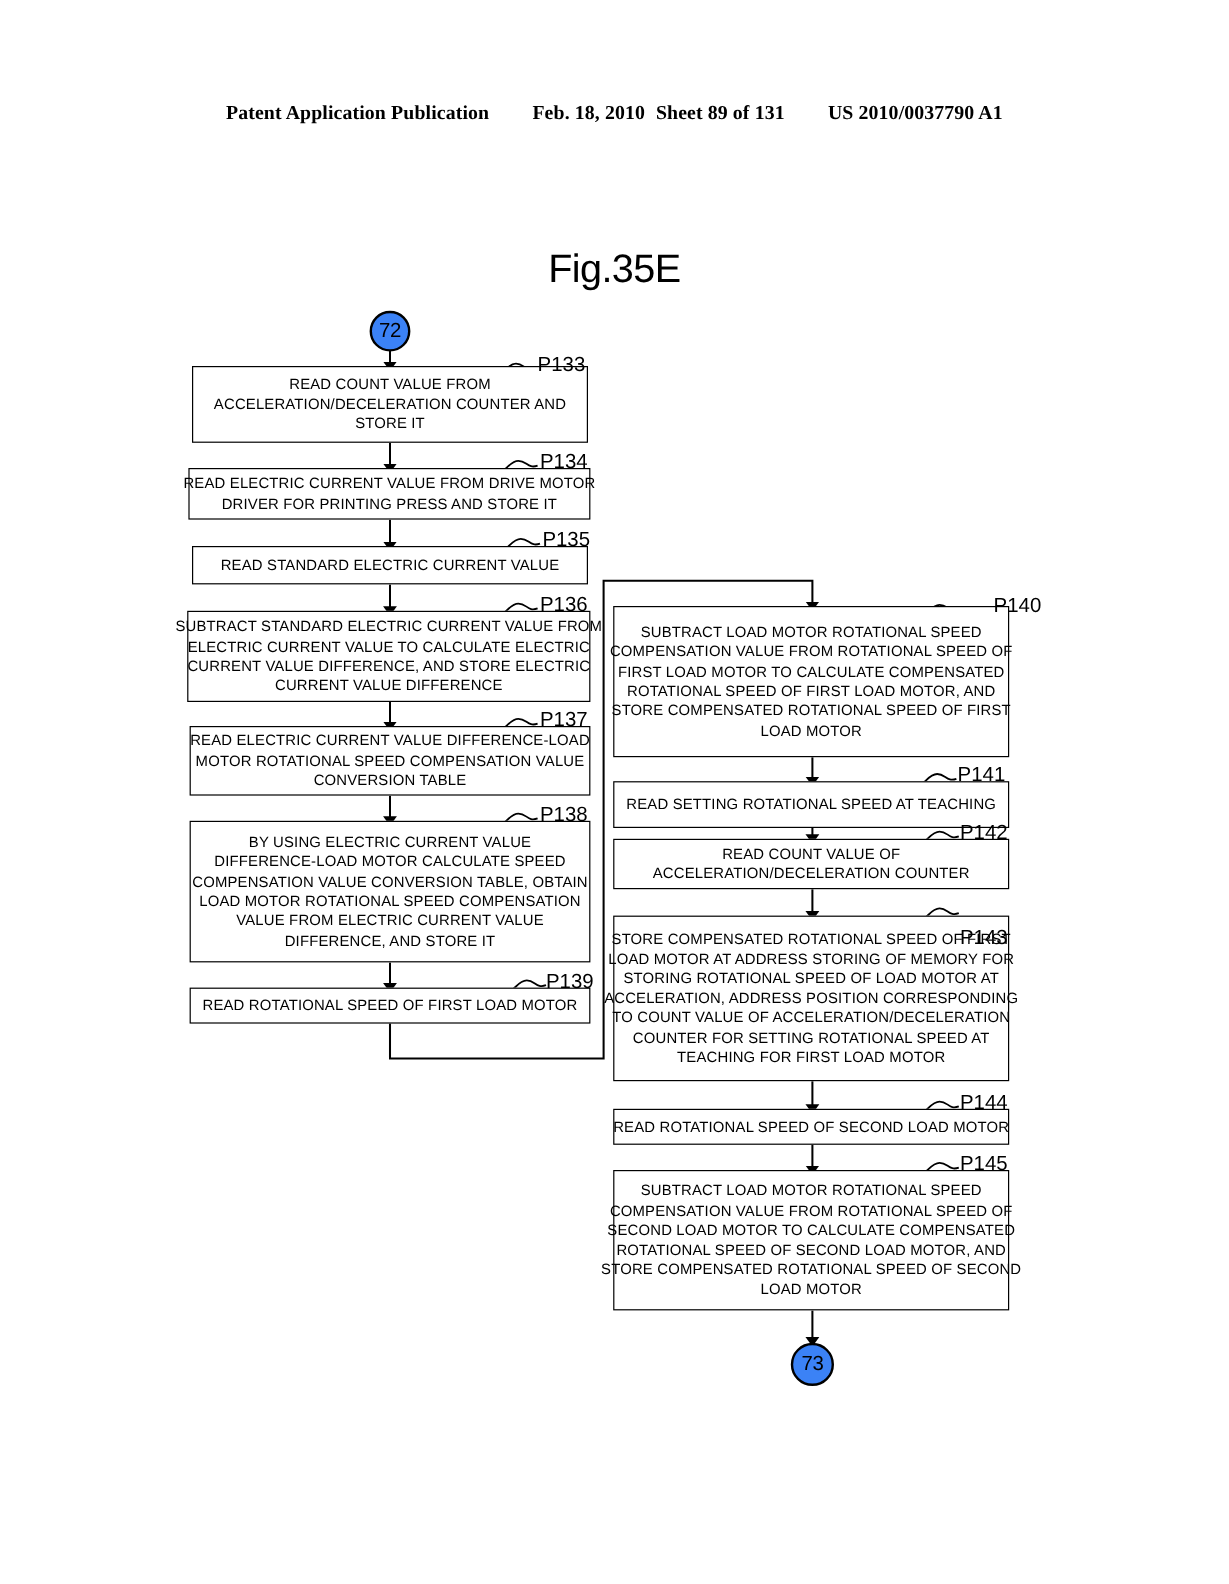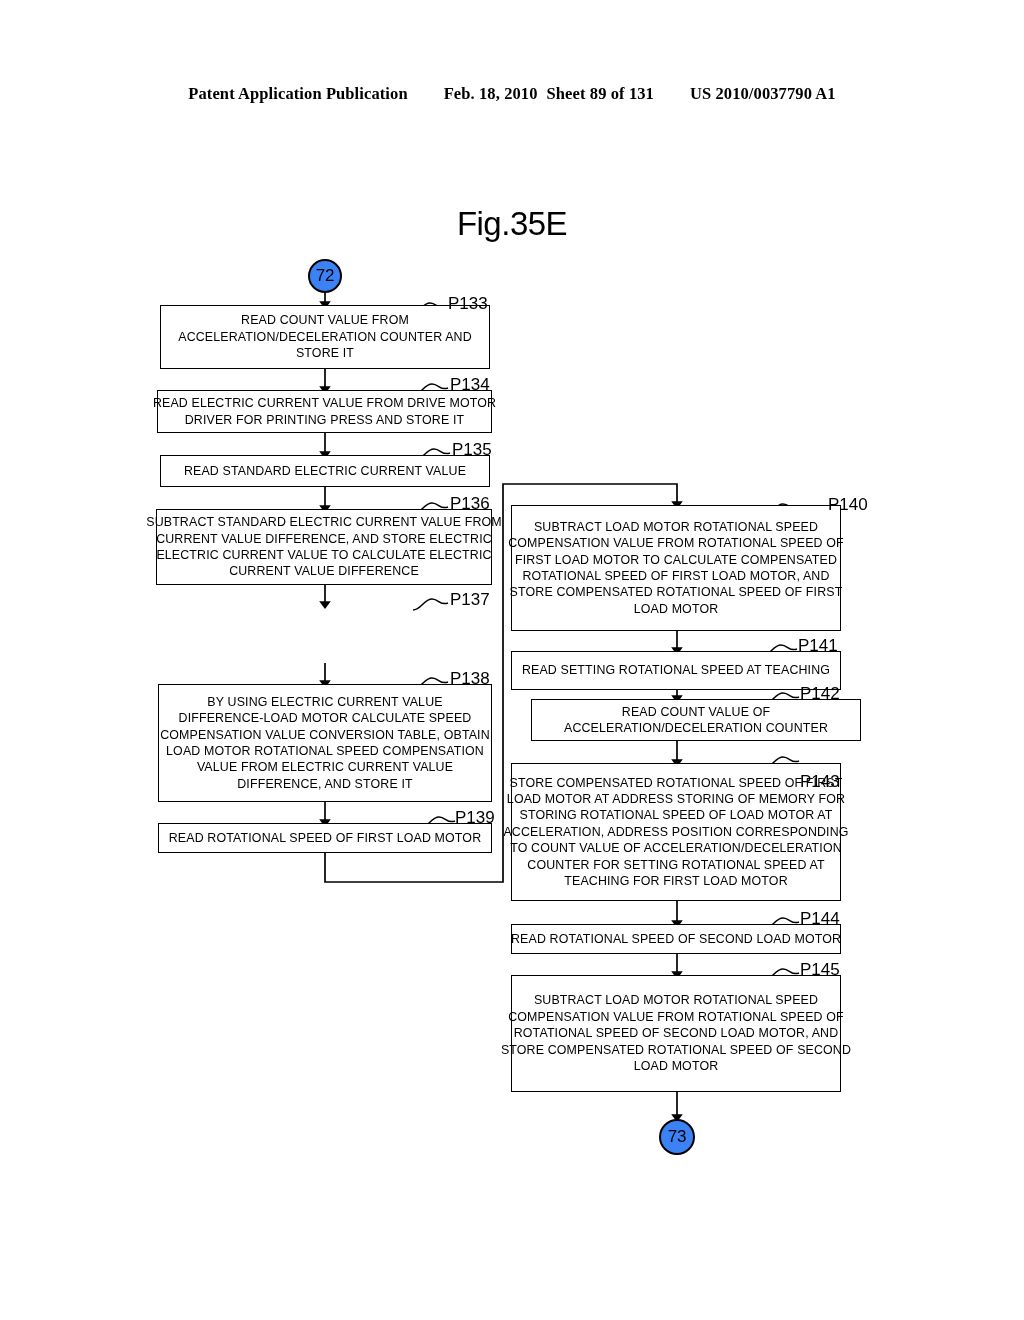--- a/index.html
+++ b/index.html
@@ -193,26 +193,31 @@
   </div>
   <div class="steplabel" style="left:450px; top:375px;">P134</div>
 
   <div class="box" style="left:160px; top:455px; width:330px; height:32px;">
     <span class="ln">READ STANDARD ELECTRIC CURRENT VALUE</span>
   </div>
   <div class="steplabel" style="left:452px; top:440px;">P135</div>
 
   <div class="box" style="left:156px; top:509px; width:336px; height:76px;">
     <span class="ln">SUBTRACT STANDARD ELECTRIC CURRENT VALUE FROM</span>
+    <span class="ln">ELECTRIC CURRENT VALUE TO CALCULATE ELECTRIC</span>
     <span class="ln">CURRENT VALUE DIFFERENCE, AND STORE ELECTRIC</span>
-    <span class="ln">ELECTRIC CURRENT VALUE TO CALCULATE ELECTRIC</span>
     <span class="ln">CURRENT VALUE DIFFERENCE</span>
   </div>
   <div class="steplabel" style="left:450px; top:494px;">P136</div>
 
+  <div class="box" style="left:158px; top:605px; width:334px; height:58px;">
+    <span class="ln">READ ELECTRIC CURRENT VALUE DIFFERENCE-LOAD</span>
+    <span class="ln">MOTOR ROTATIONAL SPEED COMPENSATION VALUE</span>
+    <span class="ln">CONVERSION TABLE</span>
+  </div>
   <div class="steplabel" style="left:450px; top:590px;">P137</div>
 
   <div class="box" style="left:158px; top:684px; width:334px; height:118px;">
     <span class="ln">BY USING ELECTRIC CURRENT VALUE</span>
     <span class="ln">DIFFERENCE-LOAD MOTOR CALCULATE SPEED</span>
     <span class="ln">COMPENSATION VALUE CONVERSION TABLE, OBTAIN</span>
     <span class="ln">LOAD MOTOR ROTATIONAL SPEED COMPENSATION</span>
     <span class="ln">VALUE FROM ELECTRIC CURRENT VALUE</span>
     <span class="ln">DIFFERENCE, AND STORE IT</span>
   </div>
@@ -231,21 +236,21 @@
     <span class="ln">STORE COMPENSATED ROTATIONAL SPEED OF FIRST</span>
     <span class="ln">LOAD MOTOR</span>
   </div>
   <div class="steplabel" style="left:800px; top:495px;margin-left:28px;">P140</div>
 
   <div class="box" style="left:511px; top:651px; width:330px; height:39px;">
     <span class="ln">READ SETTING ROTATIONAL SPEED AT TEACHING</span>
   </div>
   <div class="steplabel" style="left:798px; top:636px;">P141</div>
 
-  <div class="box" style="left:511px; top:699px; width:330px; height:42px;margin-left:20px;">
+  <div class="box" style="left:511px; top:699px; width:330px; height:42px;">
     <span class="ln">READ COUNT VALUE OF</span>
     <span class="ln">ACCELERATION/DECELERATION COUNTER</span>
   </div>
   <div class="steplabel" style="left:800px; top:684px;">P142</div>
 
   <div class="box" style="left:511px; top:763px; width:330px; height:138px;">
     <span class="ln">STORE COMPENSATED ROTATIONAL SPEED OF FIRST</span>
     <span class="ln">LOAD MOTOR AT ADDRESS STORING OF MEMORY FOR</span>
     <span class="ln">STORING ROTATIONAL SPEED OF LOAD MOTOR AT</span>
     <span class="ln">ACCELERATION, ADDRESS POSITION CORRESPONDING</span>
@@ -256,20 +261,21 @@
   <div class="steplabel" style="left:800px; top:748px;margin-top:24px;">P143</div>
 
   <div class="box" style="left:511px; top:924px; width:330px; height:28px;align-items:center;">
     <span class="ln">READ ROTATIONAL SPEED OF SECOND LOAD MOTOR</span>
   </div>
   <div class="steplabel" style="left:800px; top:909px;">P144</div>
 
   <div class="box" style="left:511px; top:975px; width:330px; height:117px;">
     <span class="ln">SUBTRACT LOAD MOTOR ROTATIONAL SPEED</span>
     <span class="ln">COMPENSATION VALUE FROM ROTATIONAL SPEED OF</span>
+    <span class="ln">SECOND LOAD MOTOR TO CALCULATE COMPENSATED</span>
     <span class="ln">ROTATIONAL SPEED OF SECOND LOAD MOTOR, AND</span>
     <span class="ln">STORE COMPENSATED ROTATIONAL SPEED OF SECOND</span>
     <span class="ln">LOAD MOTOR</span>
   </div>
   <div class="steplabel" style="left:800px; top:960px;">P145</div>
 
   <div class="conn-circle" style="left:659px; top:1119px; width:36px; height:36px;">73</div>
 
 </div>
 

